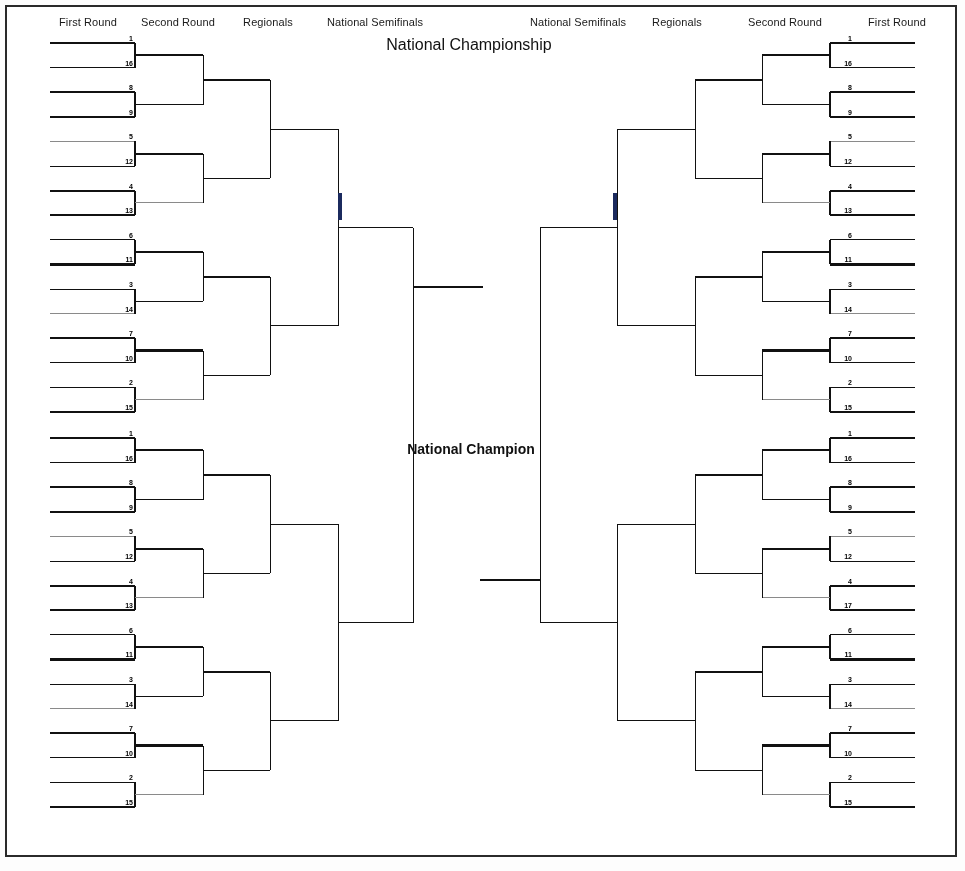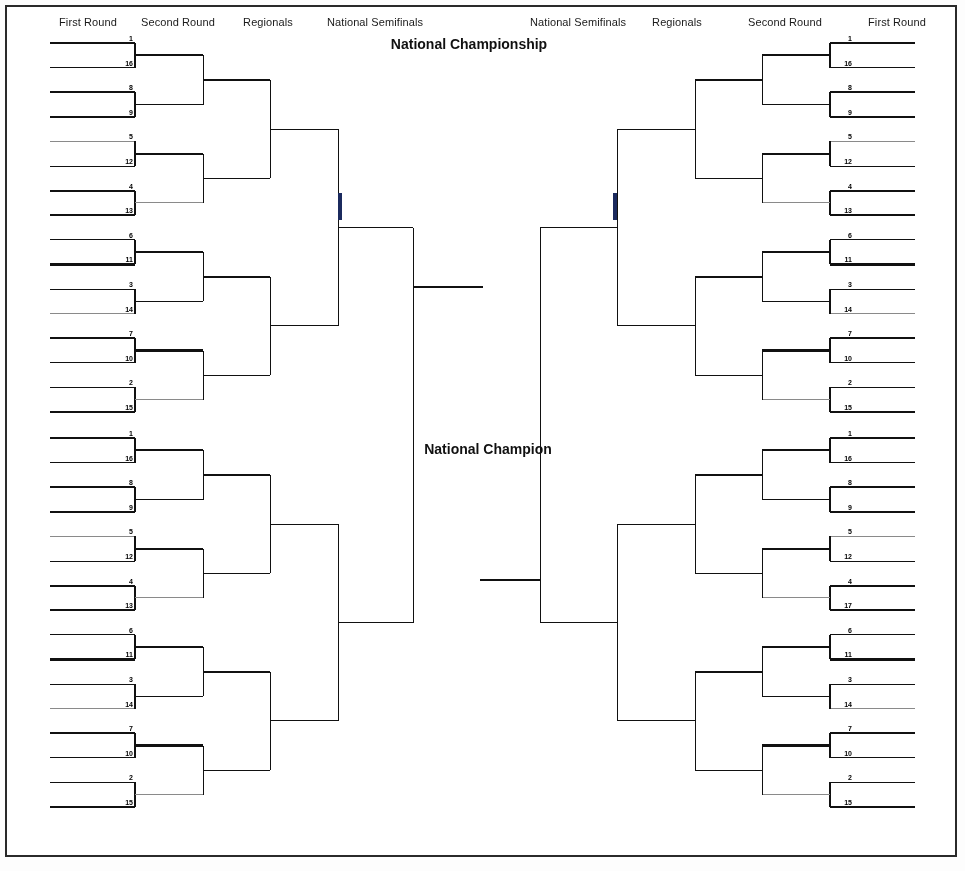--- a/index.html
+++ b/index.html
@@ -30,22 +30,22 @@
     position:absolute;
     font-size:11px;
     color:#1a1a1a;
     white-space:nowrap;
     text-align:center;
     transform:translateX(-50%);
     letter-spacing:.1px;
   }
   .title-text{
     position:absolute;
-    font-size:14px;
-    font-weight:bold;
+    font-size:16px;
+    font-weight:normal;
     color:#111;
     white-space:nowrap;
     transform:translateX(-50%);
   }
   .champ-text{
     position:absolute;
     font-size:14px;
     font-weight:bold;
     color:#111;
     white-space:nowrap;
@@ -330,15 +330,15 @@
       <div class="seed" style="left: 852px; top: 799px;">15</div>
       <div class="rnd-label" style="left: 88px; top: 16px;">First Round</div>
       <div class="rnd-label" style="left: 178px; top: 16px;">Second Round</div>
       <div class="rnd-label" style="left: 268px; top: 16px;">Regionals</div>
       <div class="rnd-label" style="left: 375px; top: 16px;">National Semifinals</div>
       <div class="rnd-label" style="left: 578px; top: 16px;">National Semifinals</div>
       <div class="rnd-label" style="left: 677px; top: 16px;">Regionals</div>
       <div class="rnd-label" style="left: 785px; top: 16px;">Second Round</div>
       <div class="rnd-label" style="left: 897px; top: 16px;">First Round</div>
       <div class="title-text" style="left: 469px; top: 36px;">National Championship</div>
-      <div class="champ-text" style="left: 488px; top: 441px;">National Champion</div>
+      <div class="champ-text" style="left: 471px; top: 441px;">National Champion</div>
     </div>
 </div>
 
 </body></html>

